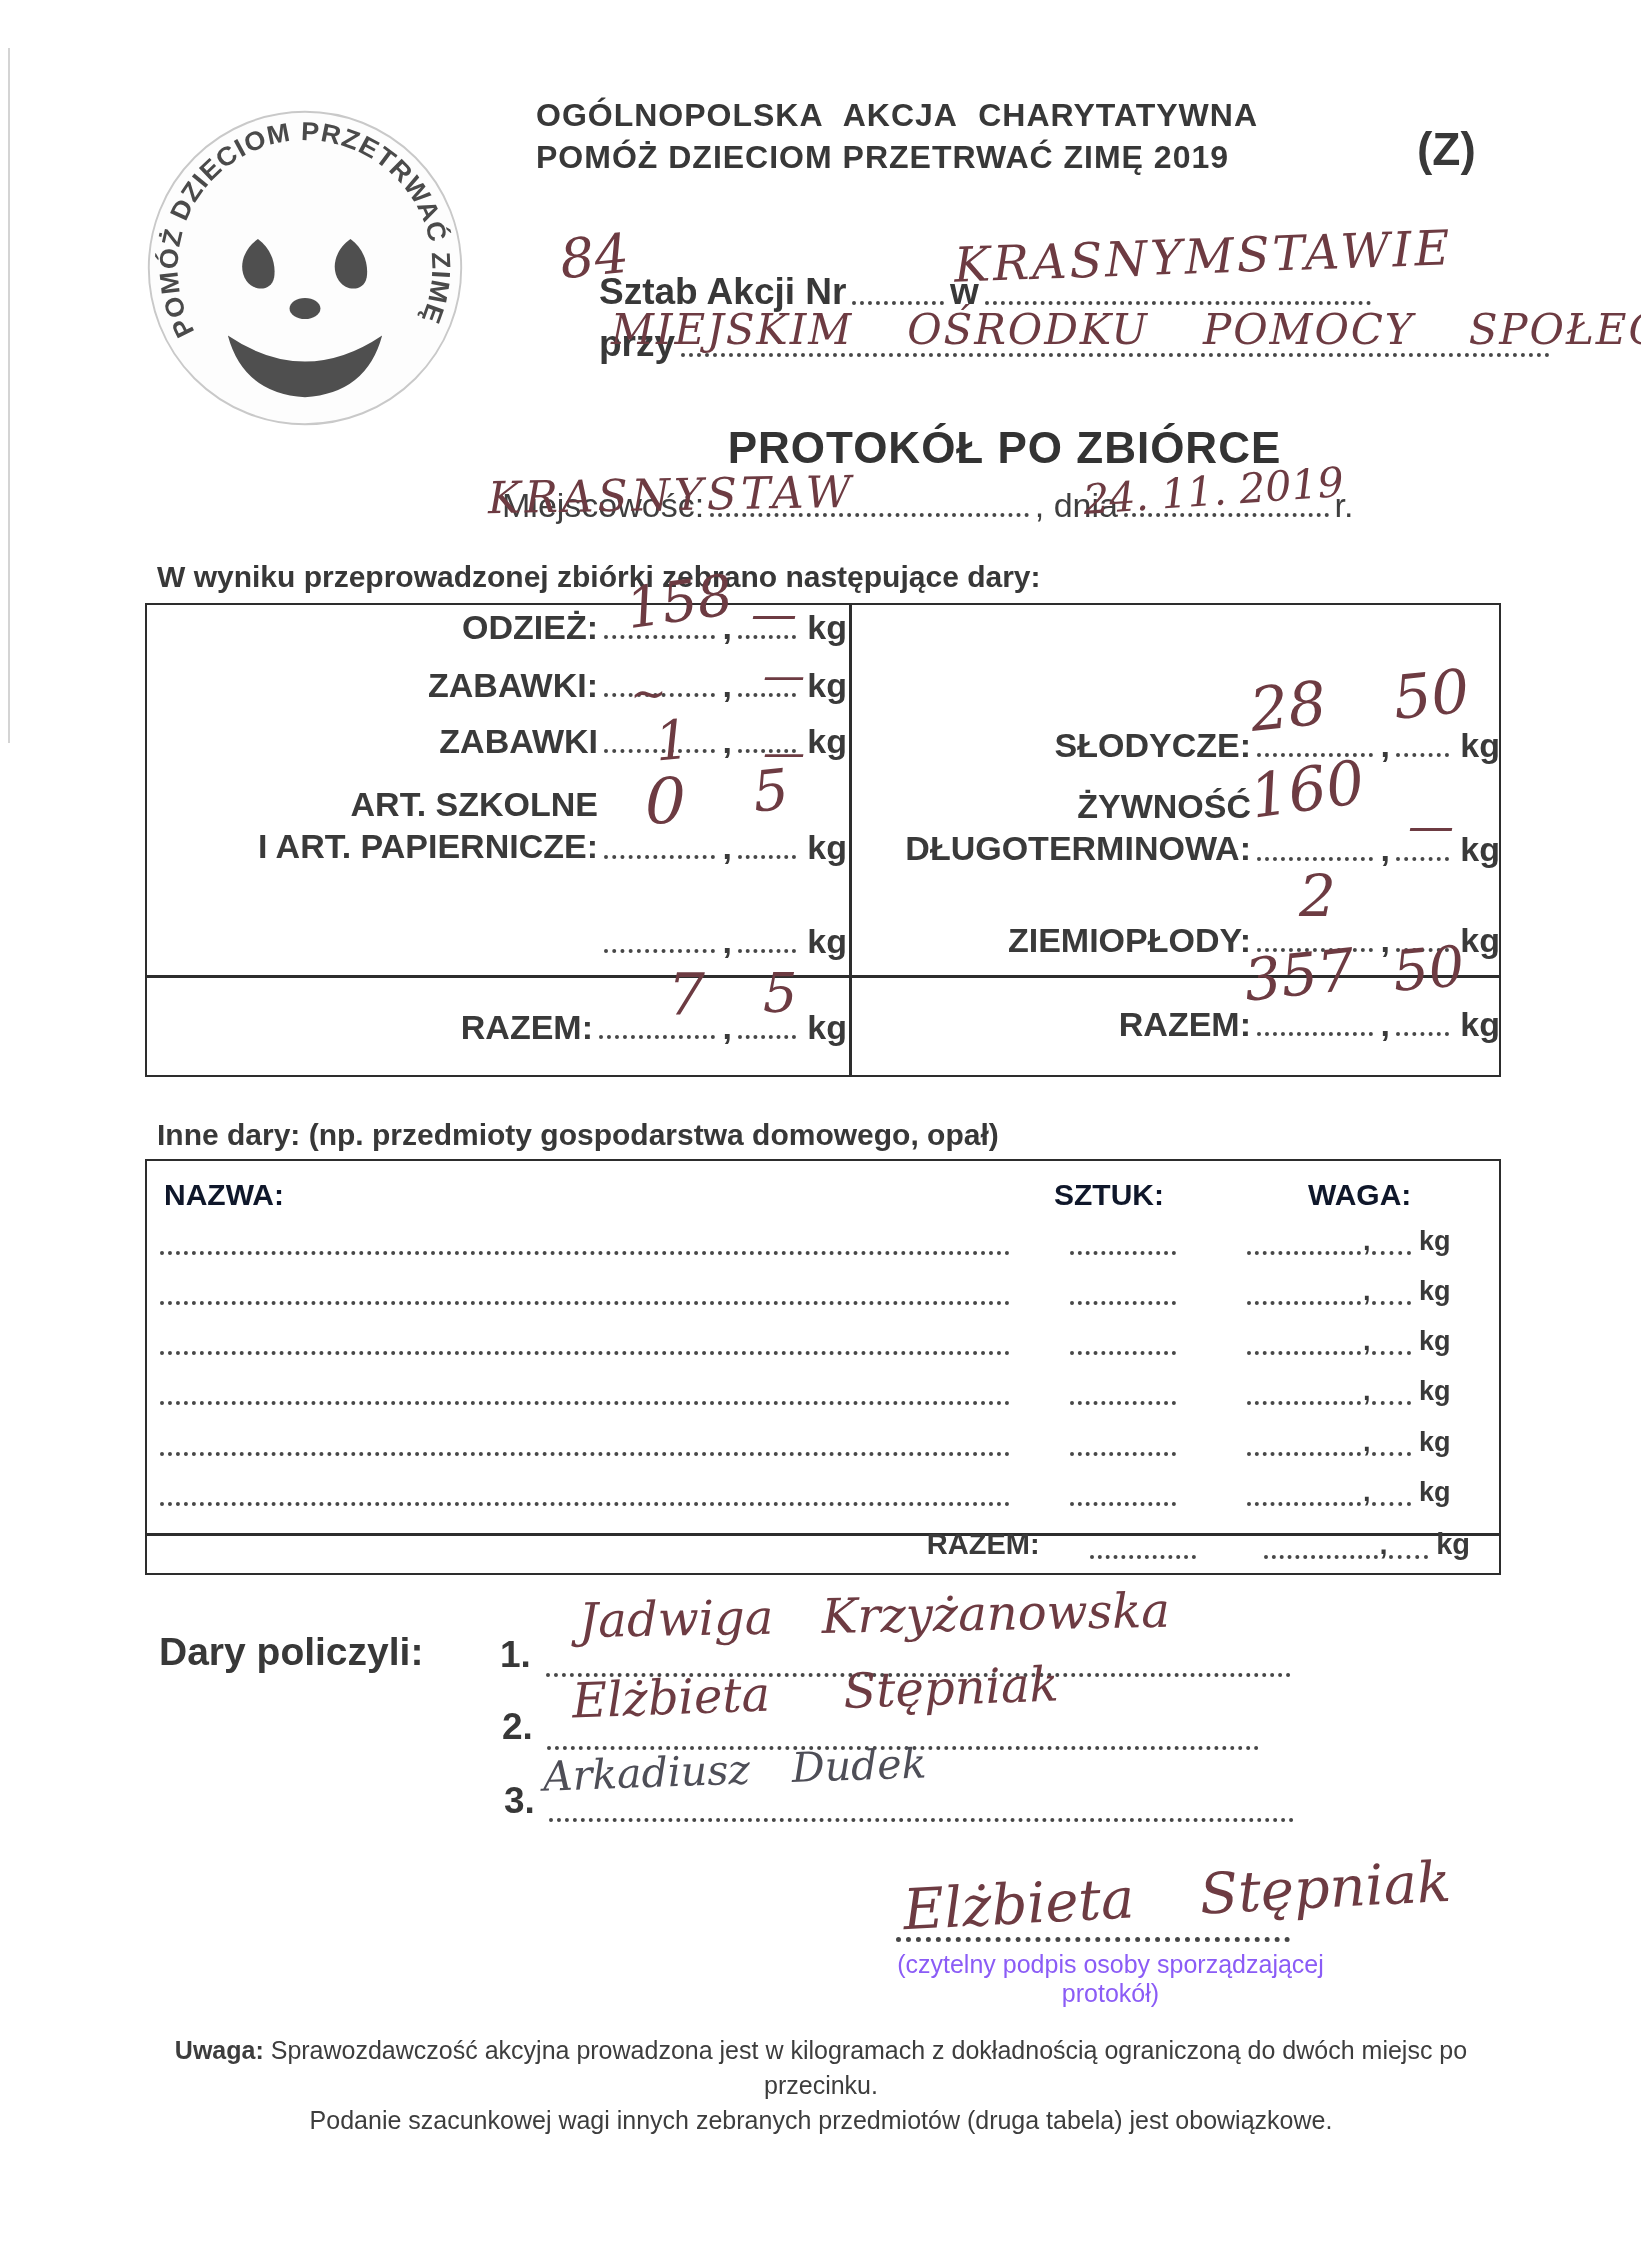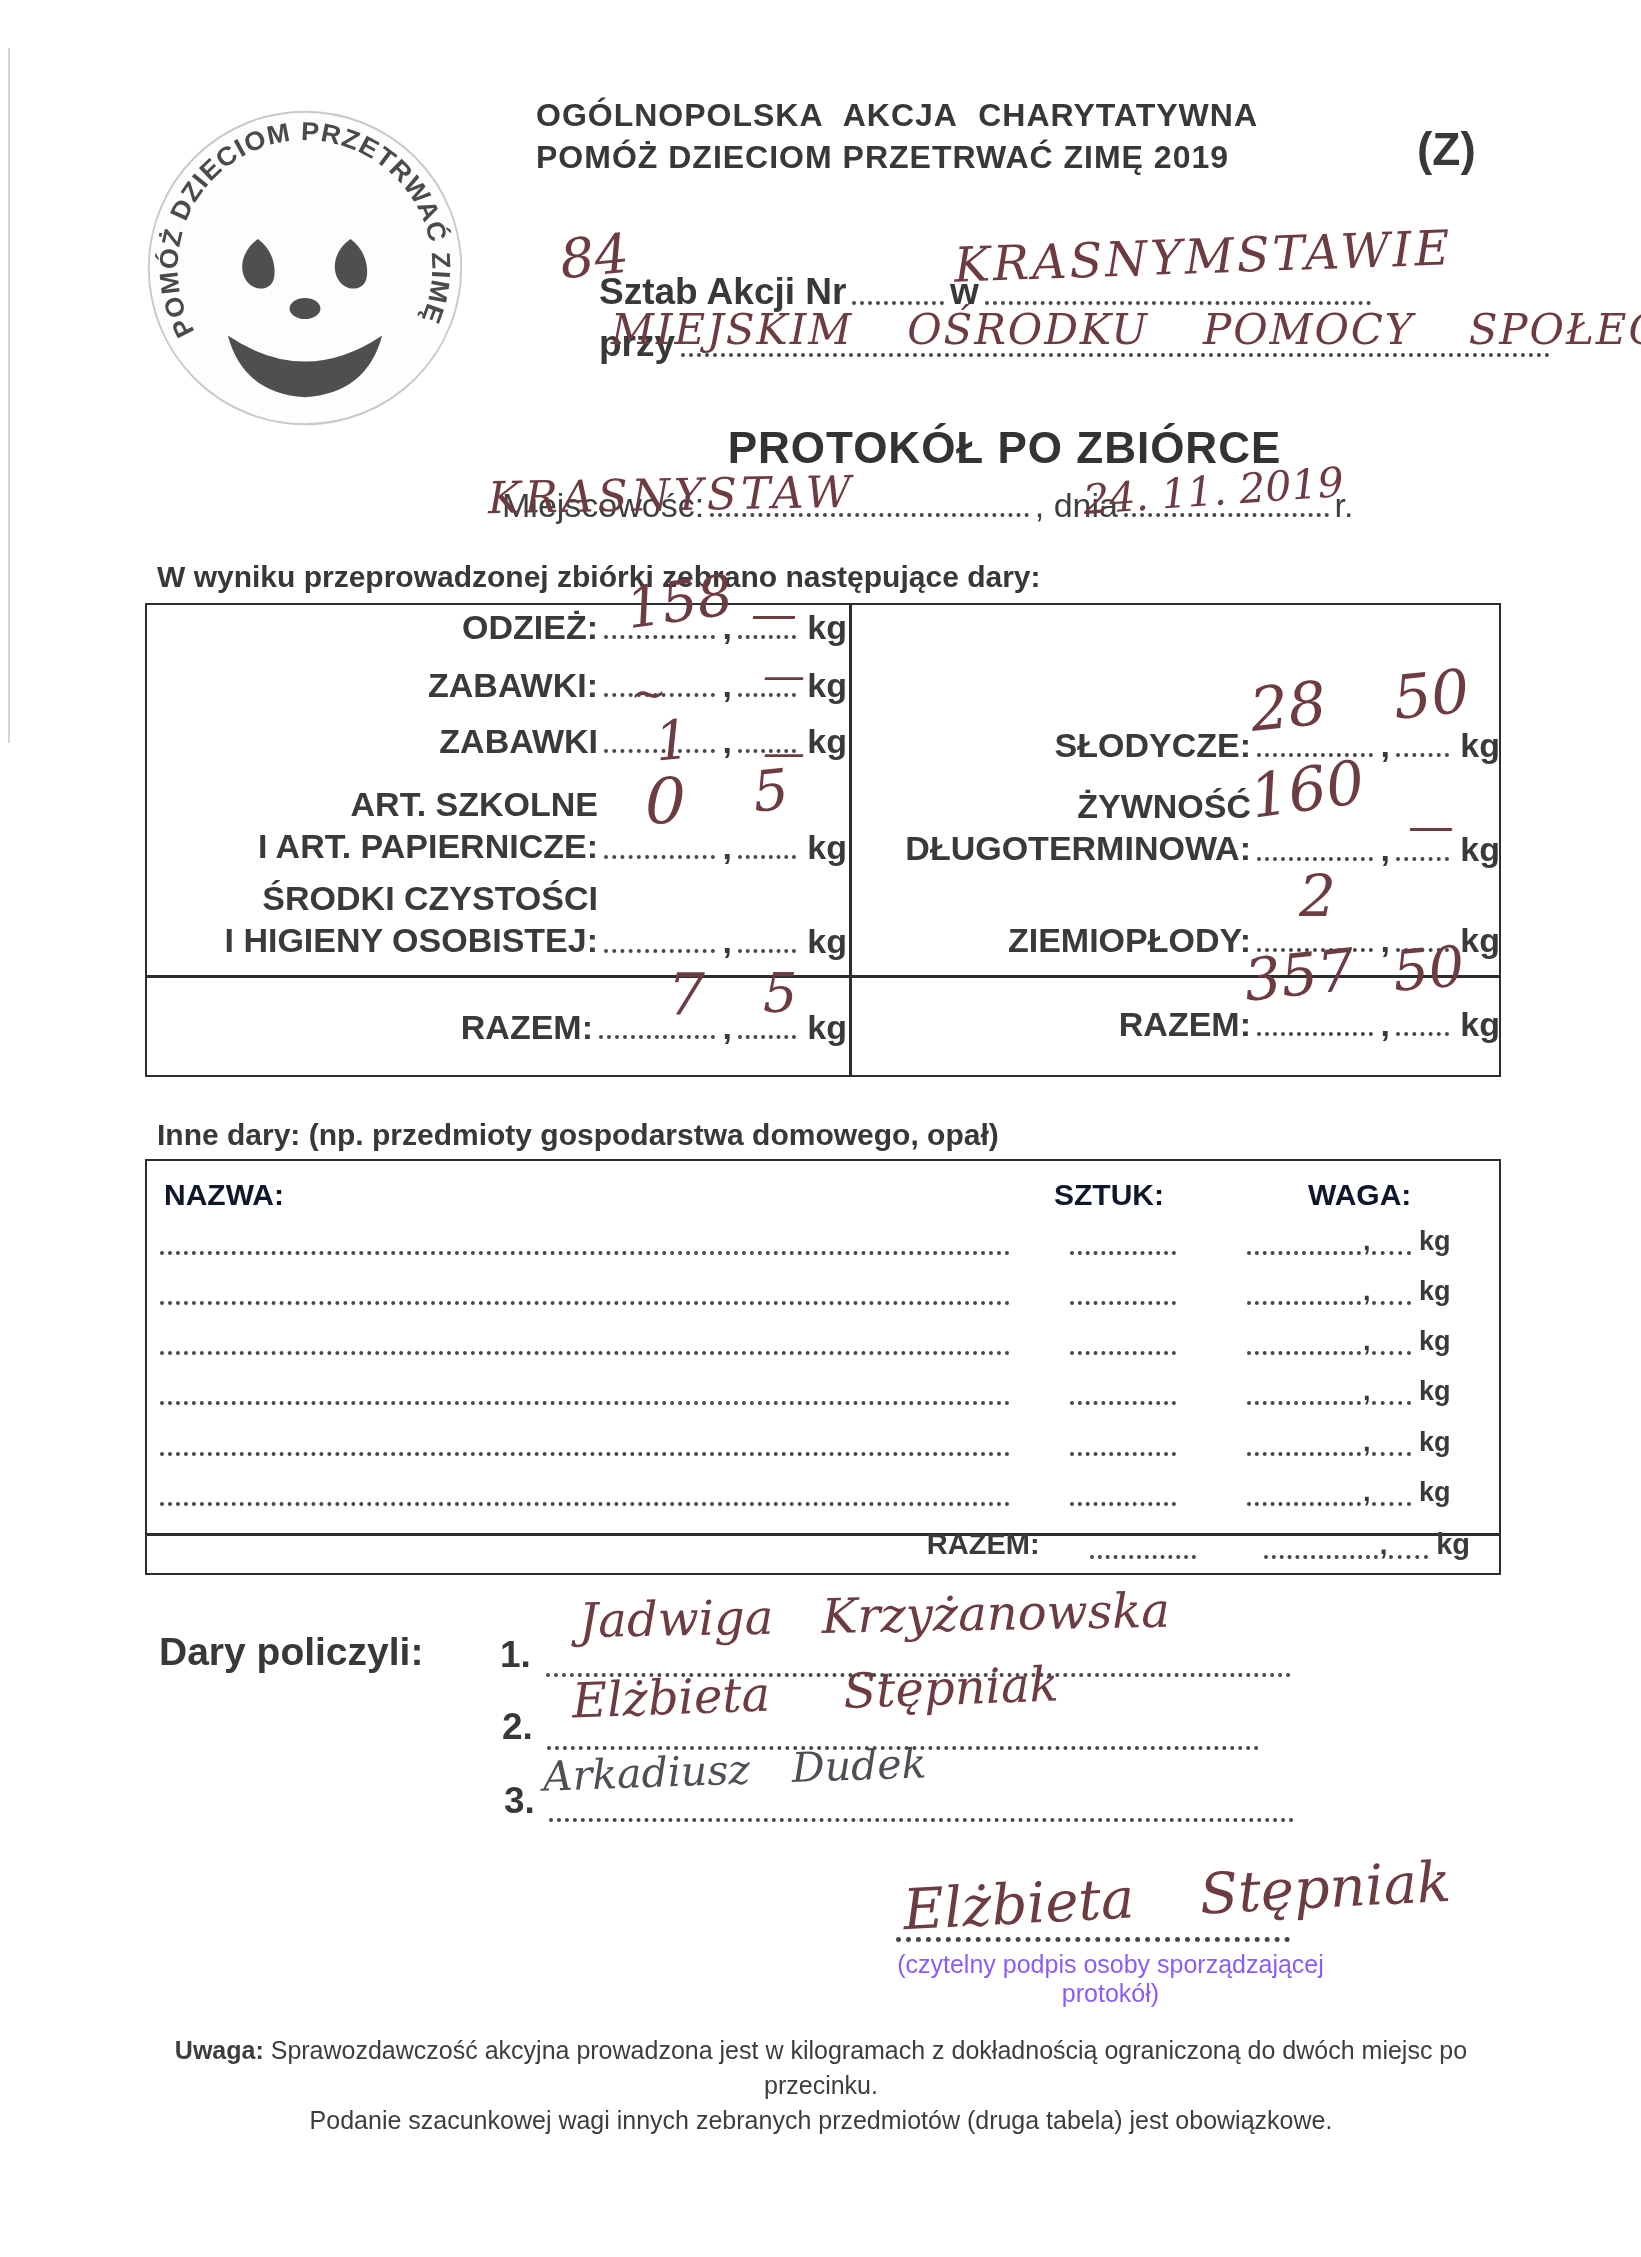--- a/index.html
+++ b/index.html
@@ -121,24 +121,20 @@
     <span class="lbl2">
       <span>ART. SZKOLNE</span>
       <span>I ART. PAPIERNICZE:</span>
     </span>
     <span class="dots" style="width:111px;"></span>
     <span class="comma">,</span>
     <span class="dots" style="width:58px;"></span>
     <span class="kg">kg</span>
   </div>
   <div class="trow" style="left:145px;top:884px;width:702px;height:77px;padding-right:11.6px;">
-    <span class="lbl2">
-      <span>ŚRODKI CZYSTOŚCI</span>
-      <span>I HIGIENY OSOBISTEJ:</span>
-    </span>
     <span class="dots" style="width:111px;"></span>
     <span class="comma">,</span>
     <span class="dots" style="width:58px;"></span>
     <span class="kg">kg</span>
   </div>
 
   <div class="trow" style="left:847px;top:724px;width:653px;height:41px;padding-right:15.4px;">
     <span>SŁODYCZE:</span>
     <span class="dots" style="width:116px;"></span>
     <span class="comma">,</span>

